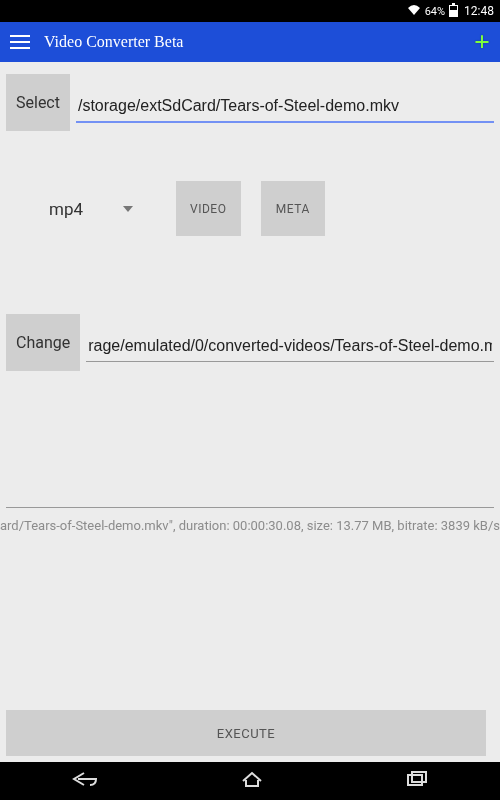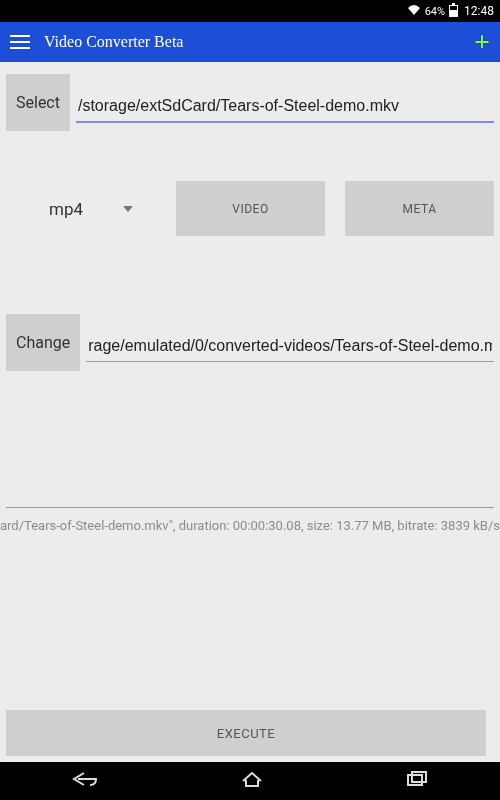--- a/index.html
+++ b/index.html
@@ -89,21 +89,21 @@
   }
   .triangle-down {
     width: 0; height: 0;
     border-left: 5px solid transparent;
     border-right: 5px solid transparent;
     border-top: 6px solid #777;
   }
   .option-grid {
     flex: 1;
     display: grid;
-    grid-template-columns: 1fr 1fr;
+    grid-template-columns: 1fr 1fr 1fr 1fr;
     grid-auto-rows: 55px;
     gap: 20px;
   }
   .opt-btn {
     background: #cfcfcf;
     border: none;
     color: #555;
     font-size: 12px;
     letter-spacing: 0.5px;
     font-family: inherit;

